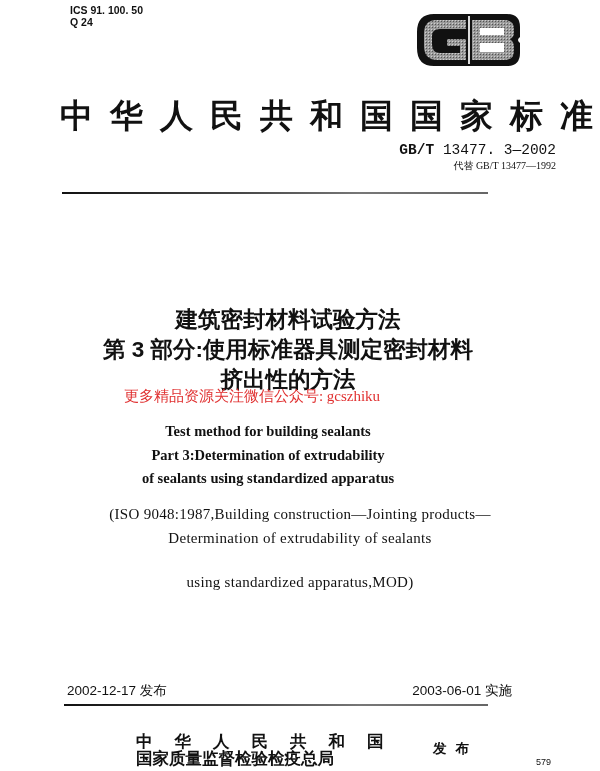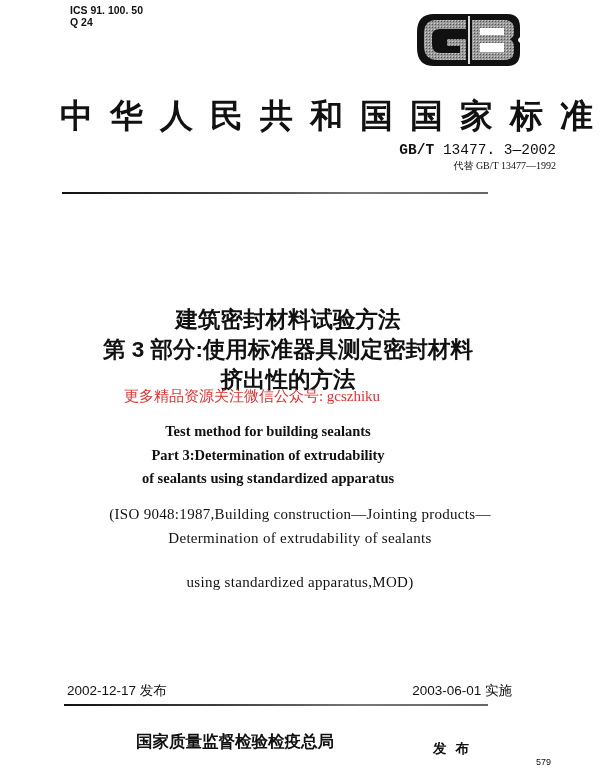--- a/index.html
+++ b/index.html
@@ -87,16 +87,17 @@
 <div class="abs iso-line serif" style="top:504px;">(ISO 9048:1987,Building construction—Jointing products—</div>
 <div class="abs iso-line serif" style="top:528px;">Determination of extrudability of sealants</div>
 <div class="abs iso-line serif" style="top:552px;margin-top:20px;">using standardized apparatus,MOD)</div>
 
 <div class="abs date sans" style="left:67px;">2002-12-17 发布</div>
 <div class="abs date sans" style="right:88px; text-align:right;">2003-06-01 实施</div>
 
 <div class="rule" style="left:64px; top:704px; width:424px;"></div>
 
 <div id="issuer" class="abs serif">
+  <div id="issuer-line1">中华人民共和国</div>
   <div id="issuer-line2">国家质量监督检验检疫总局</div>
 </div>
 <div id="publish-label" class="abs serif">发布</div>
 <div id="page-number" class="abs sans">579</div>
 
 </body></html>

